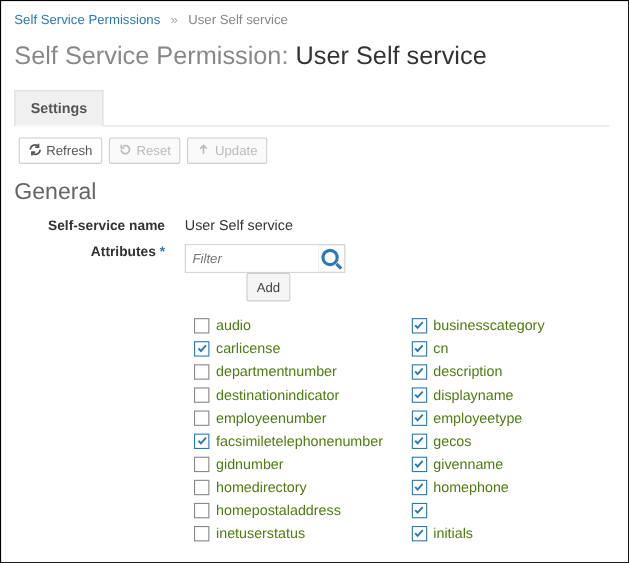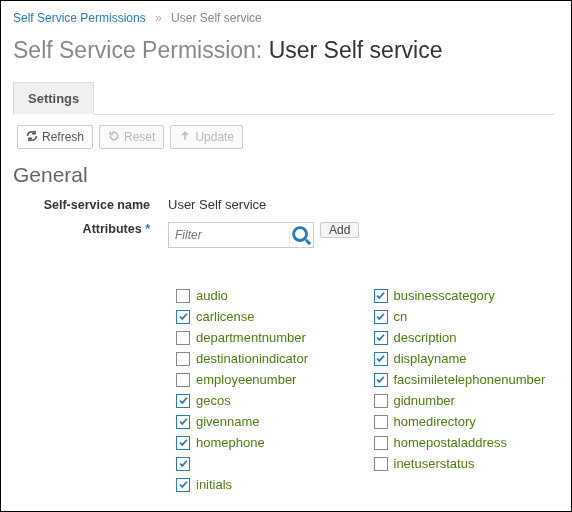--- a/index.html
+++ b/index.html
@@ -48,21 +48,21 @@
     border-radius: 2px;
   }
   .btn.disabled { color: #bbb; cursor: default; background: #fafafa; }
   .btn svg { width: 12px; height: 12px; }
   h2.section { font-size: 21px; font-weight: 300; color: #666; margin: 6px 0 10px 0; }
   .row { display: flex; align-items: center; margin-bottom: 10px; }
   .row .label { width: 155px; text-align: right; padding-right: 18px; color: #333; font-size: 12.5px; font-weight: bold;}
   .row .label.light { font-weight: bold; }
   .row .value { flex: 1; }
   .req { color: #2b78b4; font-weight: bold; }
-  .filter-wrap { display: inline-flex; align-items: flex-start; vertical-align: middle; }
+  .filter-wrap { display: inline-flex; align-items: center; vertical-align: middle; flex-direction: column; }
   .filter-box {
     display: inline-flex;
     align-items: center;
     border: 1px solid #ccc;
     background: #fff;
     height: 26px;
   }
   .filter-box input {
     border: none;
     outline: none;
@@ -73,21 +73,21 @@
     height: 100%;
     font-size: 12px;
   }
   .filter-box .sicon {
     width: 24px; height: 100%;
     display: inline-flex; align-items: center; justify-content: center;
     color: #2b78b4; border-left: 1px solid #eee;
   }
   .add-btn {
     display: inline-flex; align-items: center;
-    height: 16px; margin-left: 6px;
+    height: 26px; margin-left: 6px;
     border: 1px solid #ccc; background: #f5f5f5;
     padding: 0 8px; font-size: 12px; color: #444; cursor: pointer;
     border-radius: 2px;
   }
   .attr-scroll {
     position: absolute;
     left: 175px;
     right: 8px;
     bottom: 1px;
     top: 287px;
@@ -253,20 +253,28 @@
       <div class="attr">
         <span class="cb unchecked"></span>
         <span>employeenumber</span>
       </div>
       <div class="attr">
         <span class="cb">
           <svg viewBox="0 0 16 16" fill="none" stroke="#2b78b4" stroke-width="2.5">
             <path d="M3 8l3.2 3.5L13 4"></path>
           </svg>
         </span>
+        <span>employeetype</span>
+      </div>
+      <div class="attr">
+        <span class="cb">
+          <svg viewBox="0 0 16 16" fill="none" stroke="#2b78b4" stroke-width="2.5">
+            <path d="M3 8l3.2 3.5L13 4"></path>
+          </svg>
+        </span>
         <span>facsimiletelephonenumber</span>
       </div>
       <div class="attr">
         <span class="cb">
           <svg viewBox="0 0 16 16" fill="none" stroke="#2b78b4" stroke-width="2.5">
             <path d="M3 8l3.2 3.5L13 4"></path>
           </svg>
         </span>
         <span>gecos</span>
       </div>

